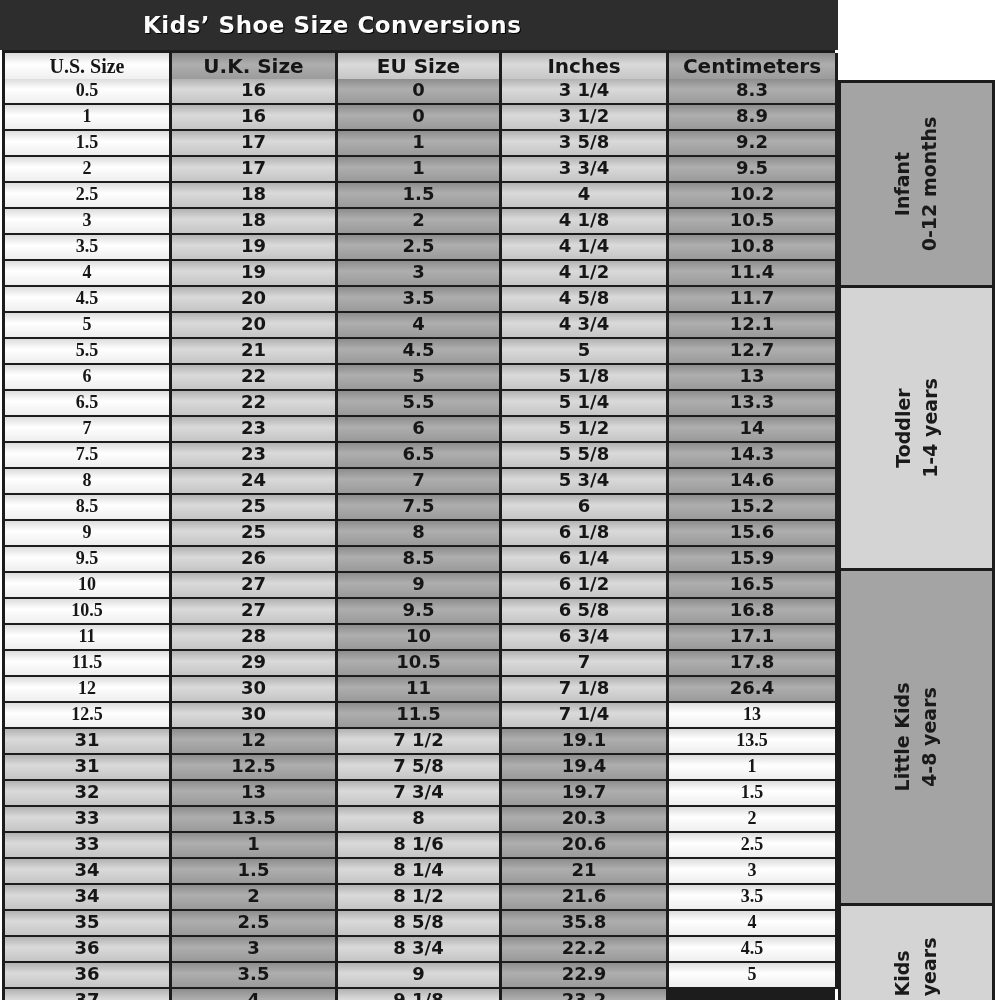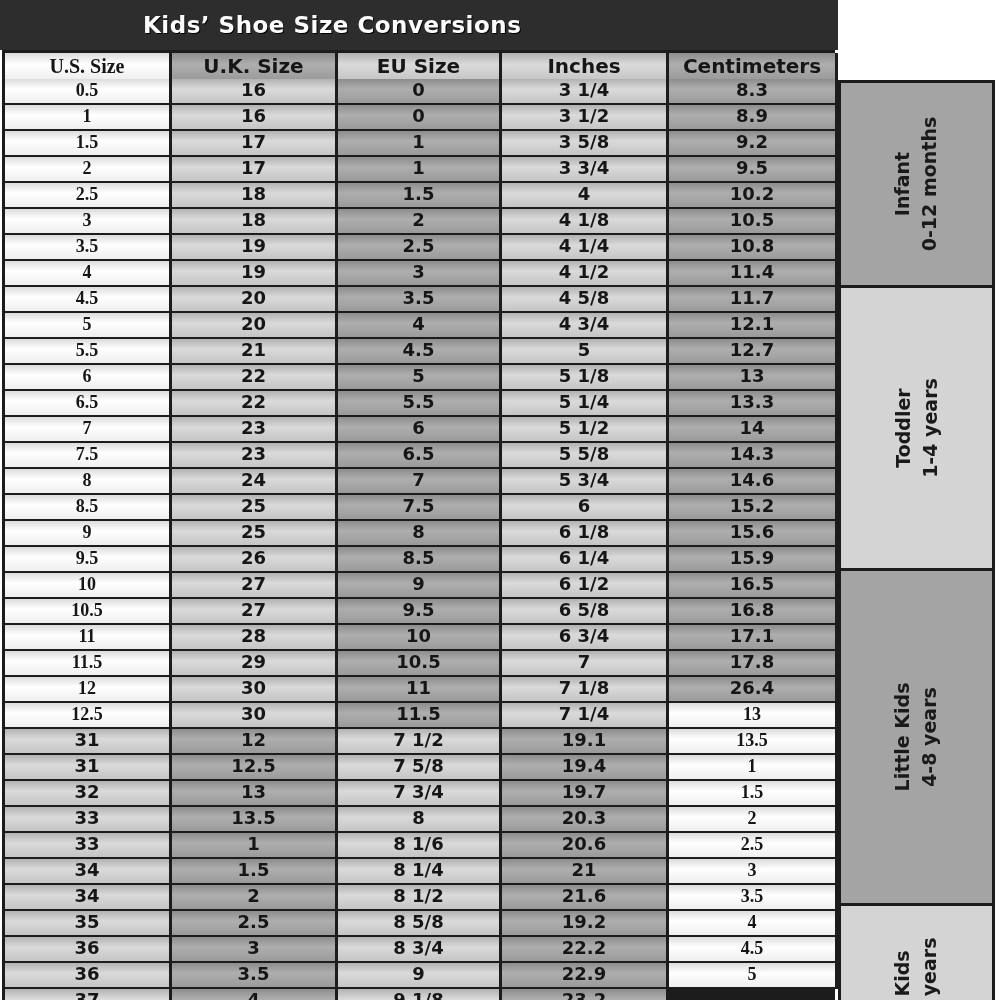--- a/index.html
+++ b/index.html
@@ -266,21 +266,21 @@
       <div class="cell col-mid">21</div>
       <div class="cell col-us">3</div>
       <div class="cell col-light">34</div>
       <div class="cell col-mid">2</div>
       <div class="cell col-light">8 1/2</div>
       <div class="cell col-mid">21.6</div>
       <div class="cell col-us">3.5</div>
       <div class="cell col-light">35</div>
       <div class="cell col-mid">2.5</div>
       <div class="cell col-light">8 5/8</div>
-      <div class="cell col-mid">19.2</div>
+      <div class="cell col-mid">35.8</div>
       <div class="cell col-us">4</div>
       <div class="cell col-light">36</div>
       <div class="cell col-mid">3</div>
       <div class="cell col-light">8 3/4</div>
       <div class="cell col-mid">22.2</div>
       <div class="cell col-us">4.5</div>
       <div class="cell col-light">36</div>
       <div class="cell col-mid">3.5</div>
       <div class="cell col-light">9</div>
       <div class="cell col-mid">22.9</div>

